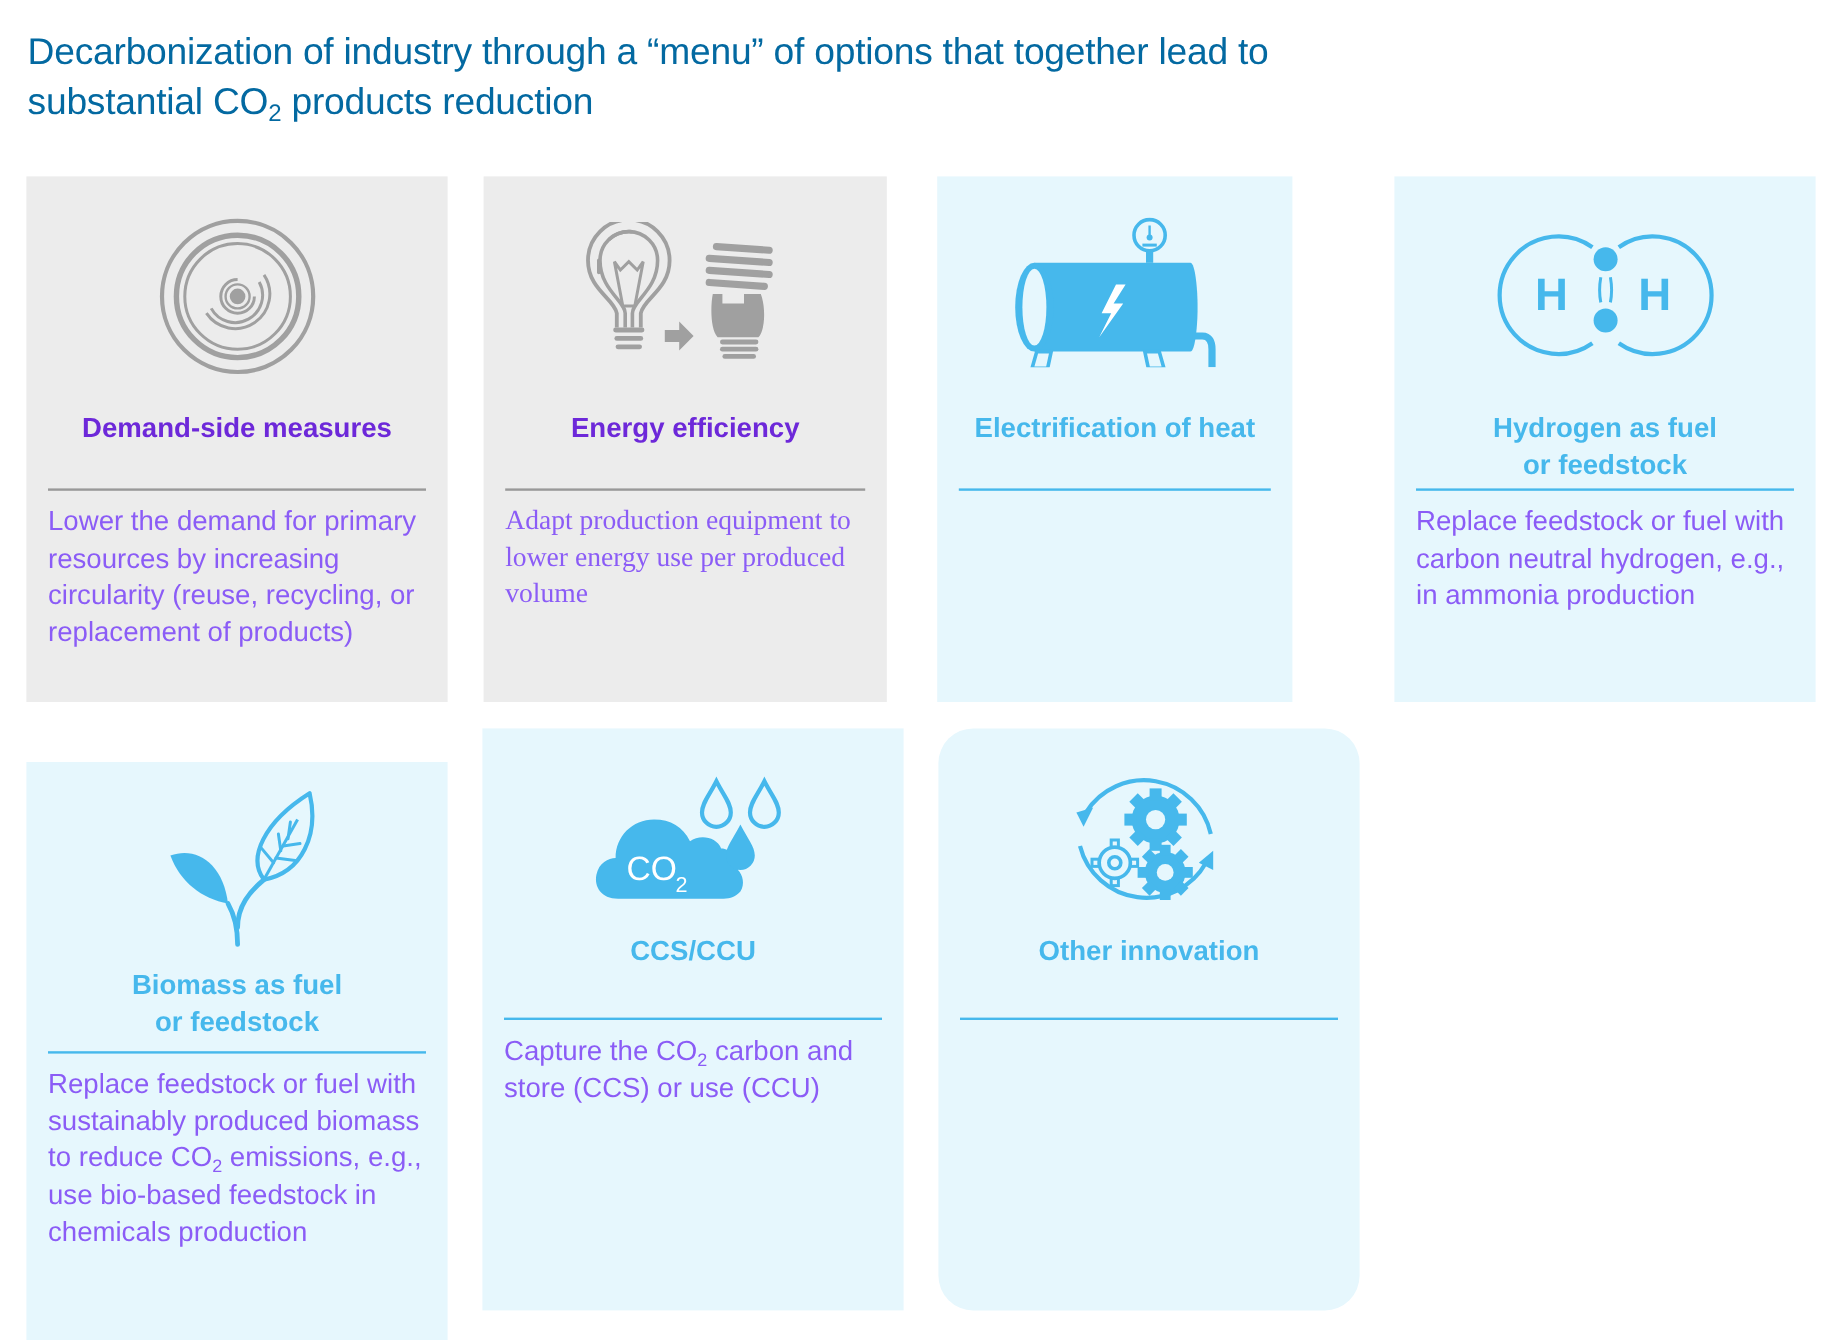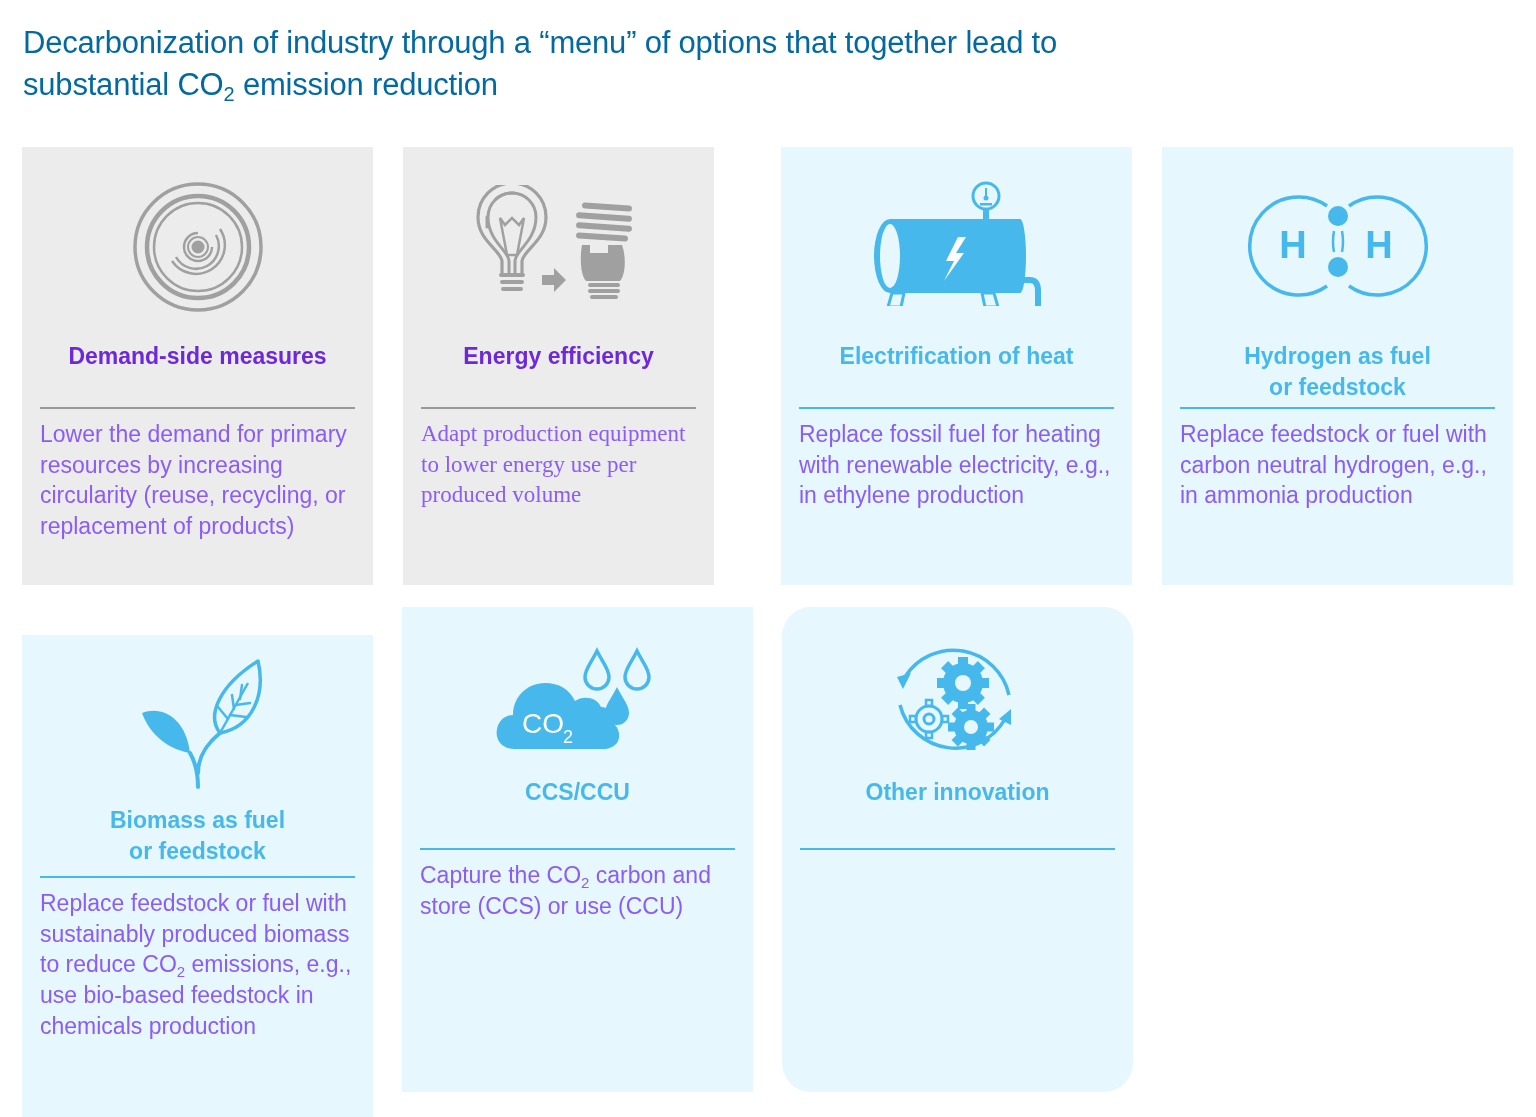--- a/index.html
+++ b/index.html
@@ -20,42 +20,42 @@
   .desc sub { font-size:15px; vertical-align:-5px; line-height:0; }
   .bullets { list-style:none; margin:0; padding:0; }
   .bullets li { position:relative; padding-left:22px; }
   .bullets li::before { content:""; position:absolute; left:2px; top:11px; width:6px; height:6px; background:#0b2a5a; }
 </style>
 </head>
 <body>
 
 <div class="title">
   <div>Decarbonization of industry through a “menu” of options that together lead to</div>
-  <div><span>substantial CO</span><sub>2</sub><span> emission reduction</span></div>
+  <div><span>substantial CO</span><sub>2</sub><span> products reduction</span></div>
 </div>
 
 <div class="card gray" style="left:22px; top:147px; width:351px; height:438px;">
   <div class="icon-box" style="top:30px;">
     <svg width="140" height="140" viewBox="0 0 140 140">
       <circle cx="70" cy="70" r="63" fill="none" stroke="#a0a0a0" stroke-width="3.5"></circle>
       <circle cx="70" cy="70" r="51" fill="none" stroke="#a0a0a0" stroke-width="4.5"></circle>
       <circle cx="70" cy="70" r="44" fill="none" stroke="#a0a0a0" stroke-width="2.5"></circle>
       <path d="M92 52 A28 28 0 0 1 44 84" fill="none" stroke="#a0a0a0" stroke-width="2.5"></path>
       <path d="M88 58 A22 22 0 0 1 48 80" fill="none" stroke="#a0a0a0" stroke-width="2.5"></path>
       <path d="M84 70 A14 14 0 1 1 70 56" fill="none" stroke="#a0a0a0" stroke-width="2.5"></path>
       <circle cx="70" cy="70" r="10" fill="none" stroke="#a0a0a0" stroke-width="2"></circle>
       <circle cx="70" cy="70" r="6.5" fill="#a0a0a0"></circle>
     </svg>
   </div>
   <div class="card-title" style="top:194px;">Demand-side measures</div>
   <div class="divider" style="top:260px;"></div>
   <div class="desc" style="top:272px;">Lower the demand for primary resources by increasing circularity (reuse, recycling, or replacement of products)</div>
 </div>
 
-<div class="card gray" style="left:403px; top:147px; width:311px; height:438px;">
+<div class="card gray" style="left:403px; top:147px; width:336px; height:438px;">
   <div class="icon-box" style="top:38px;">
     <svg width="170" height="115" viewBox="0 0 170 115">
 
       <path d="M35 88 L35 76 C35 66 14 56 14 32 A24 24 0 0 1 62 32 C62 56 41 66 41 76 L41 88" fill="none" stroke="#a0a0a0" stroke-width="3"></path>
       <path d="M28 88 L28 76 C26 64 4 56 4 32 A34 34 0 0 1 72 32 C72 56 50 64 48 76 L48 88" fill="none" stroke="#a0a0a0" stroke-width="3.2"></path>
       <path d="M22 14 A26 26 0 0 1 40 8" fill="none" stroke="#a0a0a0" stroke-width="3" stroke-linecap="round"></path>
       <path d="M13 32 L13 42" stroke="#a0a0a0" stroke-width="3" stroke-linecap="round"></path>
       <path d="M26 33 L31 40 L38 33 L45 40 L50 33 L43 70 L33 70 Z" fill="none" stroke="#a0a0a0" stroke-width="2.5"></path>
       <rect x="25" y="88" width="26" height="4" rx="2" fill="#a0a0a0"></rect>
       <rect x="26" y="95" width="24" height="4" rx="2" fill="#a0a0a0"></rect>
@@ -71,21 +71,21 @@
       <rect x="114" y="98" width="32" height="4" rx="2" fill="#a0a0a0"></rect>
       <rect x="114" y="104" width="32" height="4" rx="2" fill="#a0a0a0"></rect>
       <rect x="116" y="110" width="28" height="4" rx="2" fill="#a0a0a0"></rect>
     </svg>
   </div>
   <div class="card-title" style="top:194px;">Energy efficiency</div>
   <div class="divider" style="top:260px;"></div>
   <div class="desc" style="top:272px;font-family:Liberation Serif, serif;">Adapt production equipment to lower energy use per produced volume</div>
 </div>
 
-<div class="card blue" style="left:781px; top:147px; width:351px; height:438px;">
+<div class="card blue" style="left:781px; top:147px; width:296px; height:438px;">
   <div class="icon-box" style="top:34px;">
     <svg width="170" height="125" viewBox="0 0 170 125">
 
       <circle cx="114" cy="15" r="13" fill="none" stroke="#46b8ec" stroke-width="3"></circle>
       <line x1="114" y1="7" x2="114" y2="16" stroke="#46b8ec" stroke-width="2"></line>
       <circle cx="114" cy="17" r="2.5" fill="#46b8ec"></circle>
       <rect x="108" y="22" width="12" height="2.5" fill="#46b8ec"></rect>
       <rect x="111" y="28" width="6" height="10" fill="#46b8ec"></rect>
 
       <path d="M18 38 L148 38 C152 38 154 60 154 75 C154 90 152 112 148 112 L18 112 Z" fill="#46b8ec"></path>
@@ -95,21 +95,20 @@
       <path d="M86 56 L74 80 L82 80 L72 100 L92 72 L84 72 L94 56 Z" fill="#ffffff"></path>
 
       <path d="M20 112 L32 112 L29 126 L16 126 Z" fill="none" stroke="#46b8ec" stroke-width="3"></path>
       <path d="M110 112 L122 112 L126 126 L113 126 Z" fill="none" stroke="#46b8ec" stroke-width="3"></path>
 
       <path d="M150 99 L158 99 C164 99 166 104 166 110 L166 125" fill="none" stroke="#46b8ec" stroke-width="6"></path>
     </svg>
   </div>
   <div class="card-title" style="top:194px;">Electrification of heat</div>
   <div class="divider" style="top:260px;"></div>
-  <div class="desc" style="top:272px;">Replace fossil fuel for heating with renewable electricity, e.g., in ethylene production</div>
 </div>
 
 <div class="card blue" style="left:1162px; top:147px; width:351px; height:438px;">
   <div class="icon-box" style="top:44px;">
     <svg width="190" height="110" viewBox="0 0 190 110">
       <path d="M84 15 A49 49 0 1 0 84 95" fill="none" stroke="#46b8ec" stroke-width="3.5"></path>
       <path d="M106 15 A49 49 0 1 1 106 95" fill="none" stroke="#46b8ec" stroke-width="3.5"></path>
       <circle cx="95" cy="25" r="10" fill="#46b8ec"></circle>
       <circle cx="95" cy="76" r="10" fill="#46b8ec"></circle>
       <path d="M91 40 Q89 51 91 61" fill="none" stroke="#46b8ec" stroke-width="2.5"></path>

